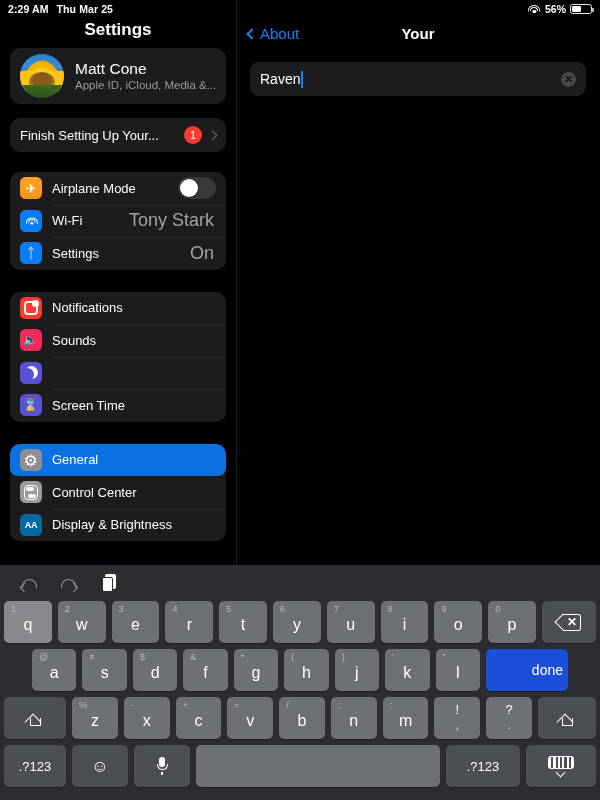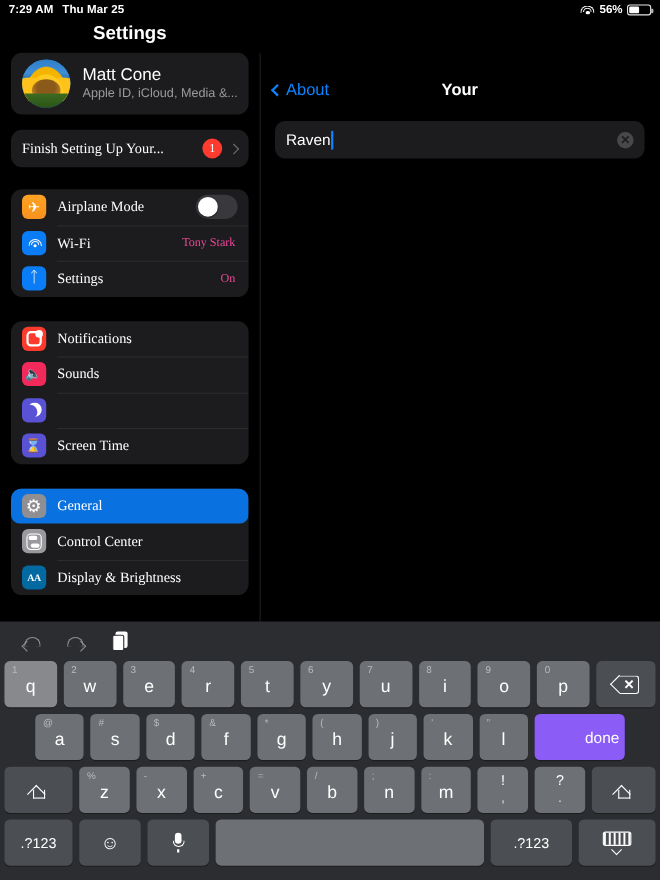--- a/index.html
+++ b/index.html
@@ -34,21 +34,21 @@
 
   
   .sidebar {
     position:absolute; left:0; top:0; width:236px; height:565px;
     background:#000; overflow:hidden;
   }
   .sb-title { height:48px; display:flex; align-items:flex-end; justify-content:center; padding-bottom:8px; font-size:17px; font-weight:bold; }
   .sb-scroll { padding:0 10px; }
 
   .card { background:#1c1c1e; border-radius:10px; overflow:hidden; }
-  .card + .card, .gap { margin-top:14px;font-family:Liberation Serif, serif; }
+  .card + .card, .gap { margin-top:14px; }
 
   
   .profile { display:flex; align-items:center; gap:11px; padding:9px 10px; height:56px; }
   .avatar { width:44px; height:44px; border-radius:50%; overflow:hidden; flex:0 0 auto; position:relative; background:#2a6fbf; }
   .avatar .sky { position:absolute; inset:0; background:linear-gradient(#2f7ec9 0%, #3e8fd6 28%, #1d4f7e 55%, #0f3352 100%); }
   .avatar .petals { position:absolute; left:-3px; right:-3px; top:2px; height:36px;
     background:
       radial-gradient(ellipse at 20% 90%, #ffc21a 0 38%, transparent 40%),
       radial-gradient(ellipse at 50% 96%, #ffcb20 0 46%, transparent 48%),
       radial-gradient(ellipse at 80% 90%, #ffc21a 0 38%, transparent 40%),
@@ -59,21 +59,21 @@
   .avatar .grass { position:absolute; left:0; right:0; bottom:0; height:13px; background:linear-gradient(#3d6b21, #2c5417); }
   .p-text { min-width:0; }
   .p-name { font-size:15.5px; font-weight:500; line-height:19px; }
   .p-sub { font-size:11.5px; color:#9b9b9f; line-height:15px; white-space:nowrap; overflow:hidden; }
 
   
   .row { display:flex; align-items:center; height:32.5px; padding:0 10px; position:relative; }
   .row + .row::before { content:""; position:absolute; left:42px; right:0; top:0; height:1px; background:#2c2c2e; }
   .row .ico { width:22px; height:22px; border-radius:5.5px; flex:0 0 auto; margin-right:10px; display:flex; align-items:center; justify-content:center; }
   .row .lbl { font-size:13px; flex:1; white-space:nowrap; overflow:hidden; }
-  .row .val { font-size:11px; color:#ec4899; margin-left:auto; padding-right:2px; }
+  .row .val { font-size:18px; color:#a3a3a3; margin-left:auto; padding-right:2px; }
   .row.sel { background:#0a72e0; border-radius:8px; }
   .row.sel::before, .row.sel + .row::before { display:none; }
 
   
   .setup { display:flex; align-items:center; height:34px; padding:0 10px; }
   .setup .lbl { font-size:13px; flex:1; white-space:nowrap; overflow:hidden; }
   .badge { width:18px; height:18px; border-radius:50%; background:#ff3b30; color:#fff; font-size:11px; font-weight:500;
            display:flex; align-items:center; justify-content:center; margin-right:7px; }
   .chev { width:7px; height:7px; border-right:1.8px solid #6e6e73; border-top:1.8px solid #6e6e73; transform:rotate(45deg); }
 
@@ -99,21 +99,21 @@
   .moon { width:13px; height:13px; border-radius:50%; box-shadow:inset -4px 2px 0 0 #fff; }
   .hglass { font-size:12px; }
   .gear-ico { width:15px; height:15px; position:relative; }
   .gear-ico::before { content:"\2699"; font-size:16px; line-height:15px; color:#fff; }
   .cc { width:14px; height:15px; border:1.8px solid #fff; border-radius:4px; position:relative; }
   .cc::before,.cc::after { content:""; position:absolute; left:1px; width:8px; height:4px; border-radius:2px; background:#fff; }
   .cc::before { top:1.2px; }
   .cc::after { bottom:1.2px; left:auto; right:1px; }
 
   
-  .detail { position:absolute; left:236px; top:0; width:364px; height:565px; background:#000;margin-top:48px; }
+  .detail { position:absolute; left:236px; top:0; width:364px; height:565px; background:#000; }
   .detail::before { content:""; position:absolute; left:0; top:0; bottom:0; width:1px; background:#1e1e20; }
   .nav { height:48px; display:flex; align-items:flex-end; padding-bottom:6px; position:relative; }
   .back { display:flex; align-items:center; gap:4px; color:#0a84ff; font-size:15px; padding-left:12px; }
   .back .bchev { width:8px; height:8px; border-left:2.2px solid #0a84ff; border-bottom:2.2px solid #0a84ff; transform:rotate(45deg); }
   .nav-title { position:absolute; left:0; right:0; bottom:6px; text-align:center; font-size:15px; font-weight:bold; pointer-events:none; }
   .field-wrap { padding:14px 14px 0; }
   .field { height:34px; background:#1c1c1e; border-radius:9px; display:flex; align-items:center; padding:0 10px; }
   .field .txt { font-size:14px; flex:1; display:flex; align-items:center; }
   .caret { display:inline-block; width:1.6px; height:17px; background:#0a84ff; margin-left:1px; }
   .clear { width:15px; height:15px; border-radius:50%; background:#48484a; color:#1c1c1e; font-size:11px;
@@ -138,21 +138,21 @@
   .kb-rows { padding:0 4px; }
   .krow { display:flex; gap:6px; margin-bottom:6px; align-items:stretch; height:42px; }
   .key {
     background:#6d7074; border-radius:5px; flex:1 1 0; position:relative;
     display:flex; align-items:center; justify-content:center; color:#fff;
     box-shadow:0 1px 0 rgba(0,0,0,.35); min-width:0;
   }
   .key .main { font-size:16px; line-height:1; margin-top:6px; }
   .key .alt { position:absolute; top:4px; left:7px; font-size:9px; color:#b9bbbe; line-height:1; }
   .key.dark { background:#4b4e52; }
-  .key.blue { background:#8b5cf6;padding-left:41px; }
+  .key.blue { background:#1d4ed8;padding-left:41px; }
   .key.blue .main { font-size:14px; margin-top:0; }
   .key.press { background:#87898d; }
   .key .stack { display:flex; flex-direction:column; align-items:center; justify-content:center; line-height:1.15; margin-top:0; }
   .key .stack .s-top { font-size:13px; }
   .key .stack .s-bot { font-size:13px; color:#d6d8da; }
   .key.w-bs { flex:0 0 54px; }
   .key.w-done { flex:0 0 82px; }
   .key.w-shift-l { flex:0 0 62px; }
   .key.w-shift-r { flex:0 0 58px; }
   .key.w-num { flex:0 0 62px; }
@@ -181,21 +181,21 @@
   .hide-ico .dn { position:absolute; left:9px; bottom:0; width:7px; height:7px; border-right:1.6px solid #fff; border-bottom:1.6px solid #fff; transform:rotate(45deg); }
   .emoji-ico { font-size:17px; line-height:1; }
 </style>
 </head>
 <body>
 
 <div id="screen">
 
   <div class="statusbar">
     <div class="sb-left">
-      <span>7:29 AM</span>
+      <span>2:29 AM</span>
       <span>Thu Mar 25</span>
     </div>
     <div class="sb-right">
       <span class="wifi-ico">
           <i></i>
           <i></i>
           <i></i>
         </span>
       <span>56%</span>
       <span class="batt">

